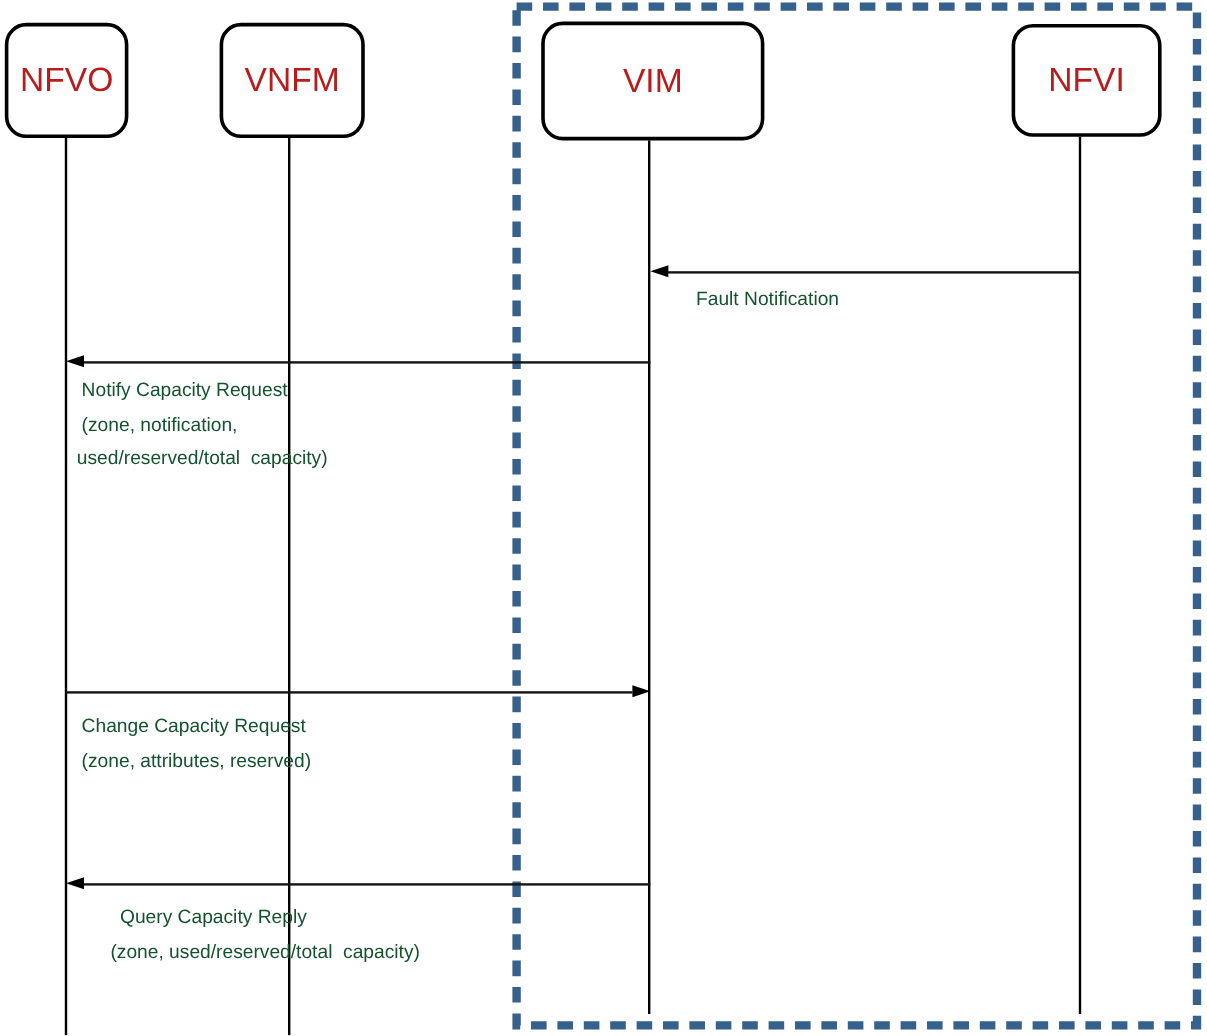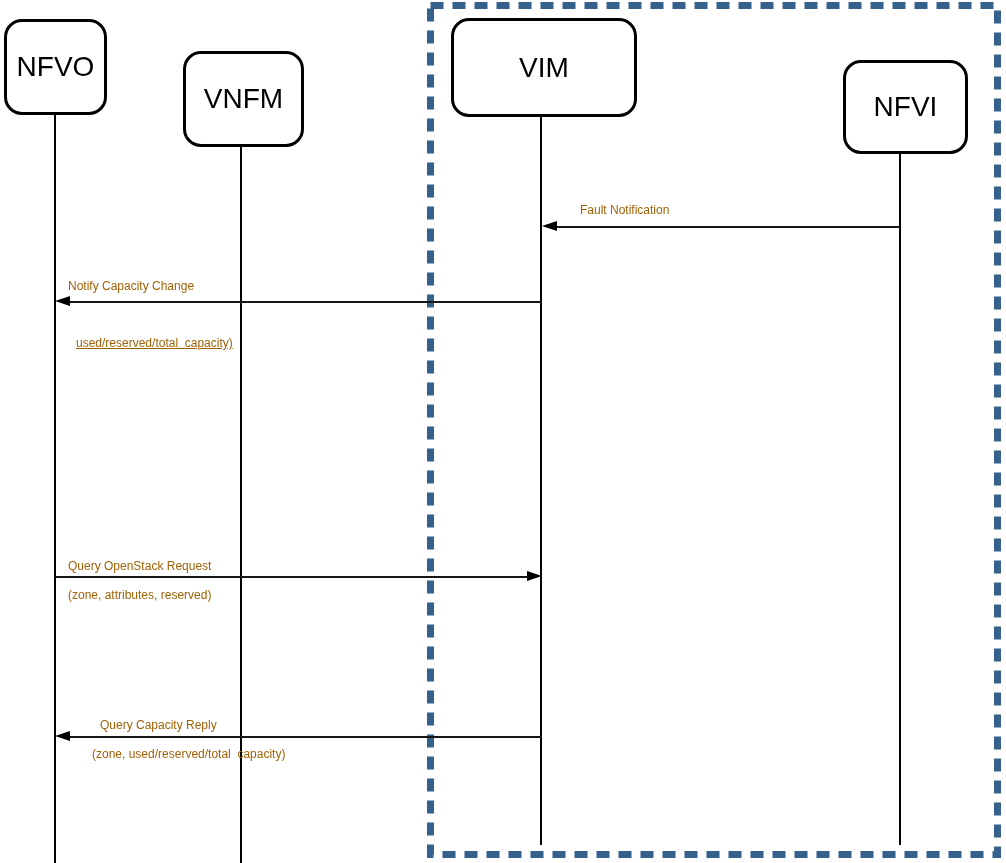--- a/index.html
+++ b/index.html
@@ -4,72 +4,73 @@
 <style>
   html,body{margin:0;padding:0;background:#ffffff;}
   .diagram{
     position:relative;width:1006px;height:863px;background:#ffffff;
     font-family:"Liberation Sans",sans-serif;overflow:hidden;color:#000;
   }
   .boundary-svg{position:absolute;left:0;top:0;z-index:0;}
   .actor{
     position:absolute;box-sizing:border-box;border:3.5px solid #000;border-radius:18px;
     background:#ffffff;display:flex;flex-direction:column;align-items:center;justify-content:center;
-    font-size:28px;line-height:32px;color:#000000;z-index:3;text-align:center;
+    font-size:28px;line-height:32px;color:#b91c1c;z-index:3;text-align:center;
   }
   .actor-sub:empty{display:none;}
   .lifeline{position:absolute;width:2px;background:#000;z-index:1;}
   .msg-line{position:absolute;height:2px;background:#151515;z-index:2;}
   .arrowhead{position:absolute;width:0;height:0;z-index:2;}
   .arrowhead.left{border-top:5.5px solid transparent;border-bottom:5.5px solid transparent;border-right:15px solid #000;}
   .arrowhead.right{border-top:5.5px solid transparent;border-bottom:5.5px solid transparent;border-left:15px solid #000;}
-  .msg-text{position:absolute;font-size:12px;line-height:22px;white-space:pre;z-index:4;color:#a16207;}
+  .msg-text{position:absolute;font-size:16px;line-height:22px;white-space:pre;z-index:4;color:#14532d;margin-top:40px;}
 </style>
 </head>
 <body>
 
 <div class="diagram">
 
   <svg class="boundary-svg" width="1006" height="863">
     <rect x="430.5" y="5.5" width="567" height="849" fill="none" stroke-width="7" stroke-dasharray="13 9" stroke="#35618C"></rect>
   </svg>
 
   <div class="lifeline" style="left:54px;top:115px;height:748px;"></div>
   <div class="lifeline" style="left:240px;top:115px;height:748px;"></div>
   <div class="lifeline" style="left:540px;top:117px;height:728px;"></div>
   <div class="lifeline" style="left:899px;top:114px;height:731px;"></div>
 
   <div class="actor" style="left:4px;top:19px;width:103px;height:96px;">
     <span class="actor-label">NFVO</span>
 
   </div>
-  <div class="actor" style="left:183px;top:19px;width:121px;height:96px;margin-top:32px;">
+  <div class="actor" style="left:183px;top:19px;width:121px;height:96px;">
     <span class="actor-label">VNFM</span>
 
   </div>
   <div class="actor" style="left:451px;top:18px;width:186px;height:99px;">
     <span class="actor-label">VIM</span>
   </div>
-  <div class="actor" style="left:843px;top:20px;width:125px;height:94px;margin-top:40px;">
+  <div class="actor" style="left:843px;top:20px;width:125px;height:94px;">
     <span class="actor-label">NFVI</span>
 
   </div>
 
   <div class="msg-line" style="left:555px;top:226px;width:345px;"></div>
   <div class="arrowhead left" style="left:542px;top:221px;"></div>
   <div class="msg-text" style="left:580px;top:199px;">Fault Notification</div>
 
   <div class="msg-line" style="left:69px;top:301px;width:473px;"></div>
   <div class="arrowhead left" style="left:55px;top:296px;"></div>
-  <div class="msg-text" style="left:68px;top:275px;">Notify Capacity Change</div>
-  <div class="msg-text" style="left:76px;top:332px;text-decoration:underline;">used/reserved/total  capacity)</div>
+  <div class="msg-text" style="left:68px;top:275px;">Notify Capacity Request</div>
+  <div class="msg-text" style="left:68px;top:304px;">(zone, notification,</div>
+  <div class="msg-text" style="left:64px;top:332px;">used/reserved/total  capacity)</div>
 
   <div class="msg-line" style="left:55px;top:576px;width:472px;"></div>
   <div class="arrowhead right" style="left:527px;top:571px;"></div>
-  <div class="msg-text" style="left:68px;top:555px;">Query OpenStack Request</div>
+  <div class="msg-text" style="left:68px;top:555px;">Change Capacity Request</div>
   <div class="msg-text" style="left:68px;top:584px;">(zone, attributes, reserved)</div>
 
   <div class="msg-line" style="left:69px;top:736px;width:473px;"></div>
   <div class="arrowhead left" style="left:55px;top:731px;"></div>
   <div class="msg-text" style="left:92px;top:743px;">(zone, used/reserved/total  capacity)</div>
   <div class="msg-text" style="left:100px;top:714px;">Query Capacity Reply</div>
 
 </div>
 
 </body></html>

